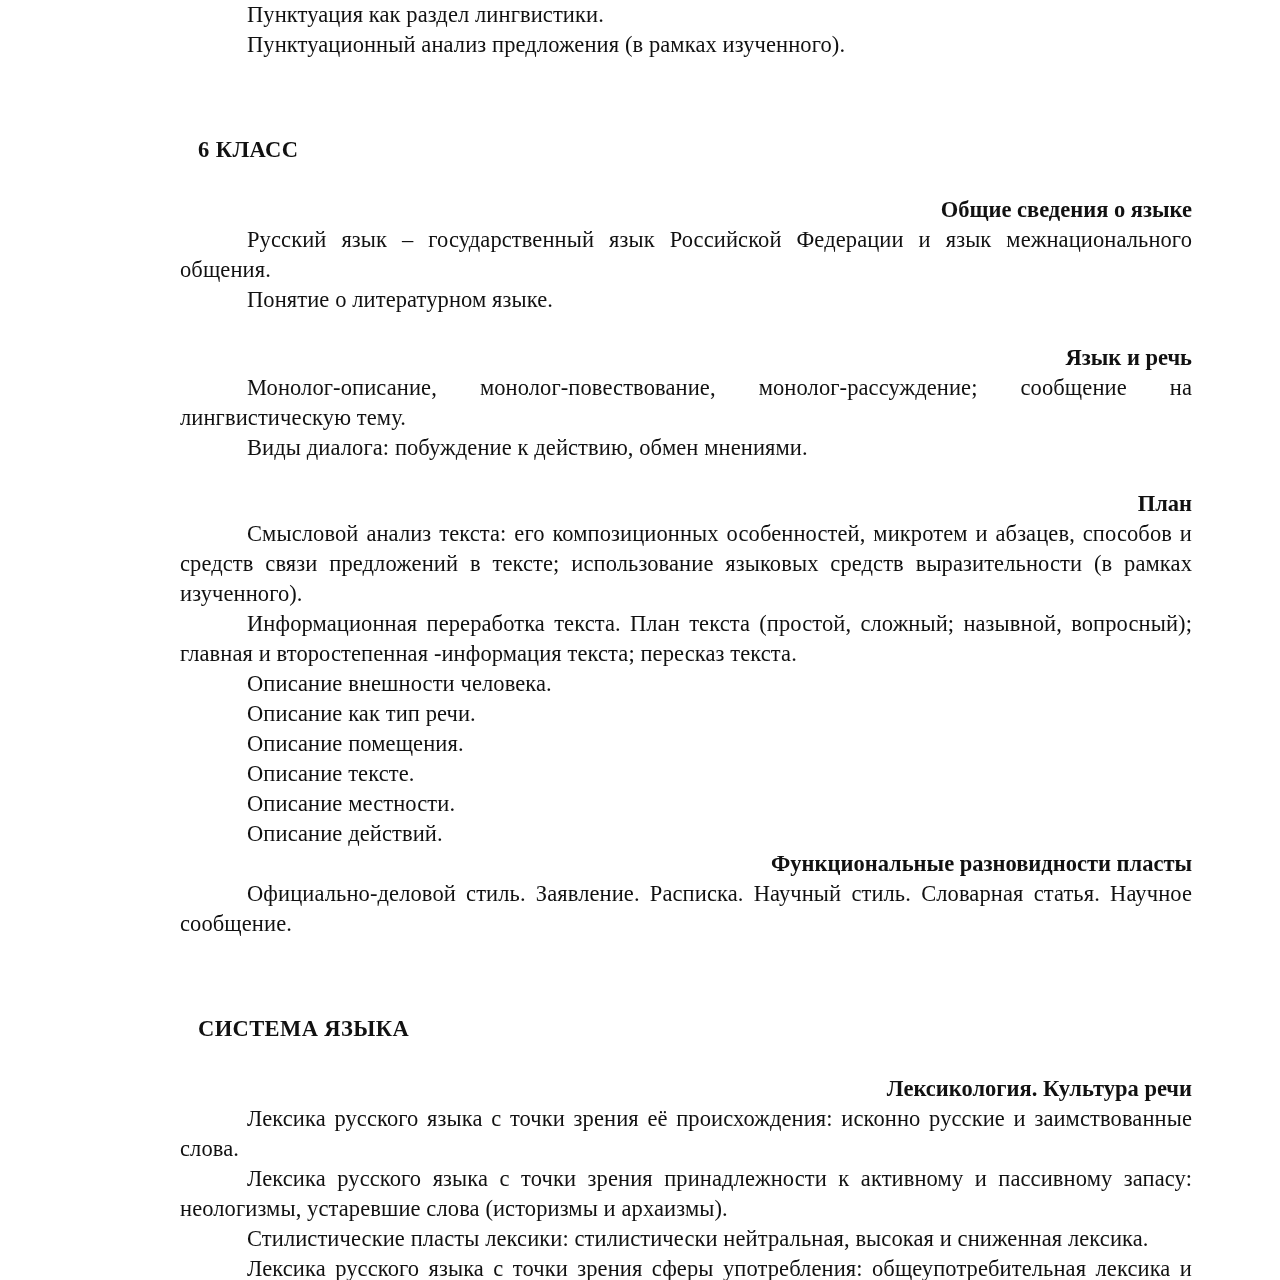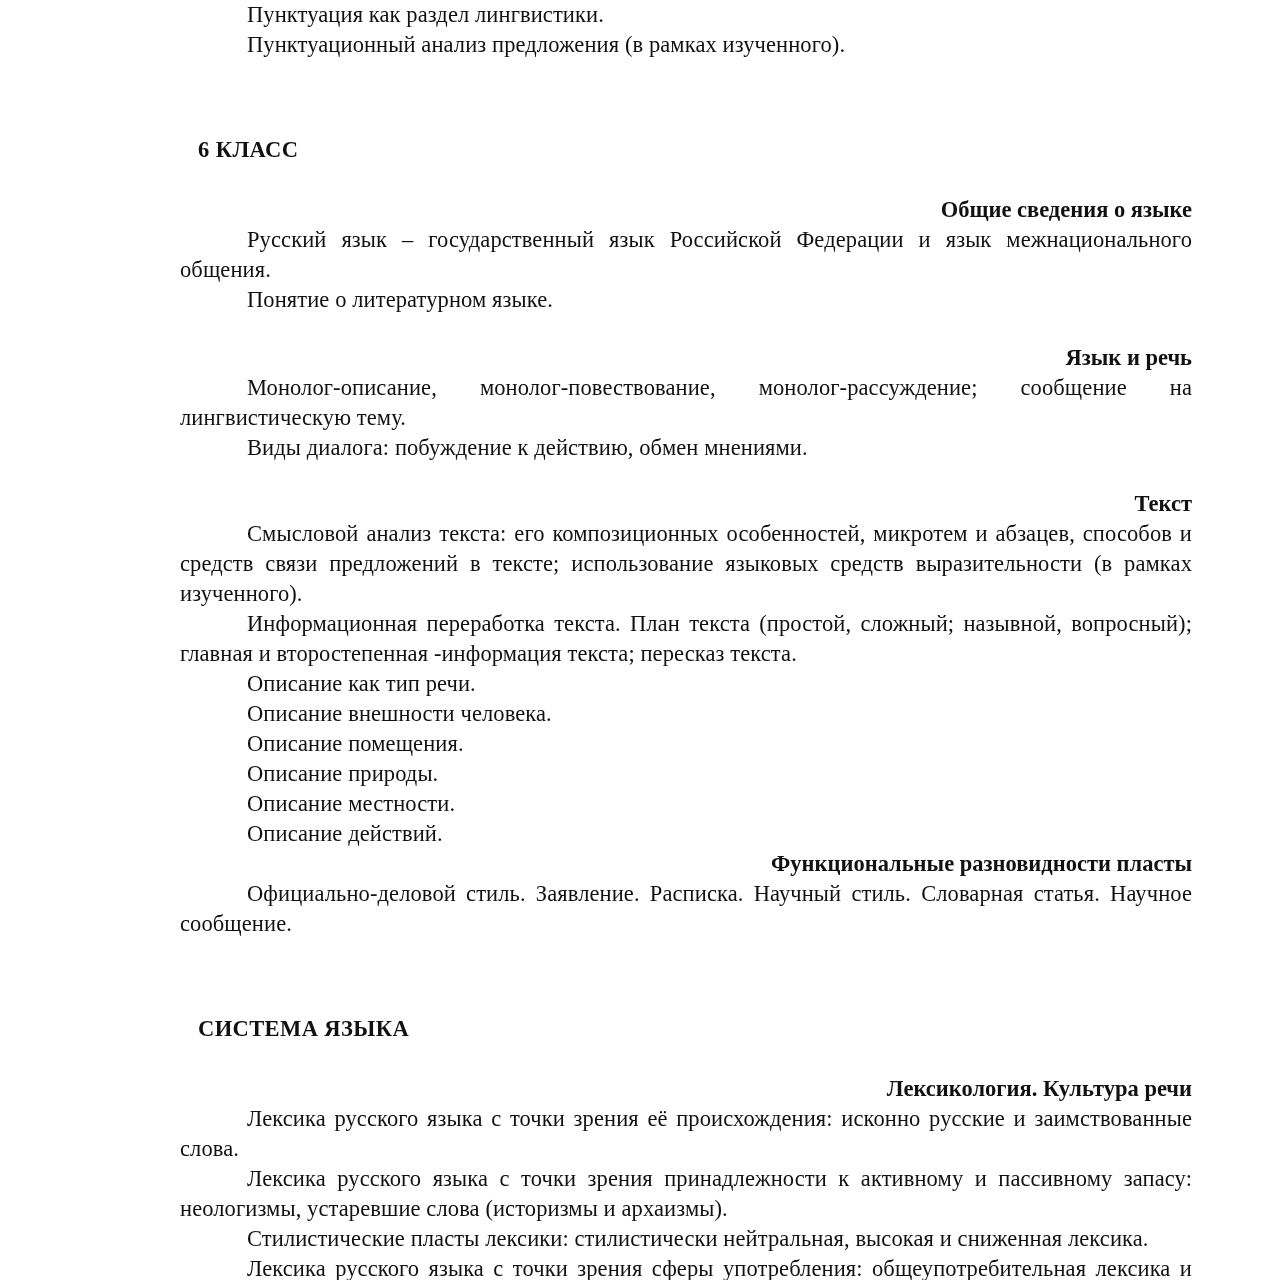--- a/index.html
+++ b/index.html
@@ -88,27 +88,27 @@
     <p class="para last-left">Понятие о литературном языке.</p>
 
     <div class="gap-28"></div>
 
     <h2 class="head-section">Язык и речь</h2>
     <p class="para">Монолог-описание, монолог-повествование, монолог-рассуждение; сообщение на лингвистическую тему.</p>
     <p class="para last-left">Виды диалога: побуждение к действию, обмен мнениями.</p>
 
     <div class="gap-26"></div>
 
-    <h2 class="head-section">Текст</h2>
+    <h2 class="head-section">План</h2>
     <p class="para">Смысловой анализ текста: его композиционных особенностей, микротем и абзацев, способов и средств связи предложений в тексте; использование языковых средств выразительности (в рамках изученного).</p>
     <p class="para">Информационная переработка текста. План текста (простой, сложный; назывной, вопросный); главная и второстепенная -информация текста; пересказ текста.</p>
+    <p class="para last-left">Описание внешности человека.</p>
     <p class="para last-left">Описание как тип речи.</p>
-    <p class="para last-left">Описание внешности человека.</p>
     <p class="para last-left">Описание помещения.</p>
-    <p class="para last-left">Описание природы.</p>
+    <p class="para last-left">Описание тексте.</p>
     <p class="para last-left">Описание местности.</p>
     <p class="para last-left">Описание действий.</p>
 
     <h2 class="head-section">Функциональные разновидности пласты</h2>
     <p class="para">Официально-деловой стиль. Заявление. Расписка. Научный стиль. Словарная статья. Научное сообщение.</p>
 
     <div class="gap-30"></div>
 
     <h1 class="head-major">СИСТЕМА ЯЗЫКА</h1>
 

